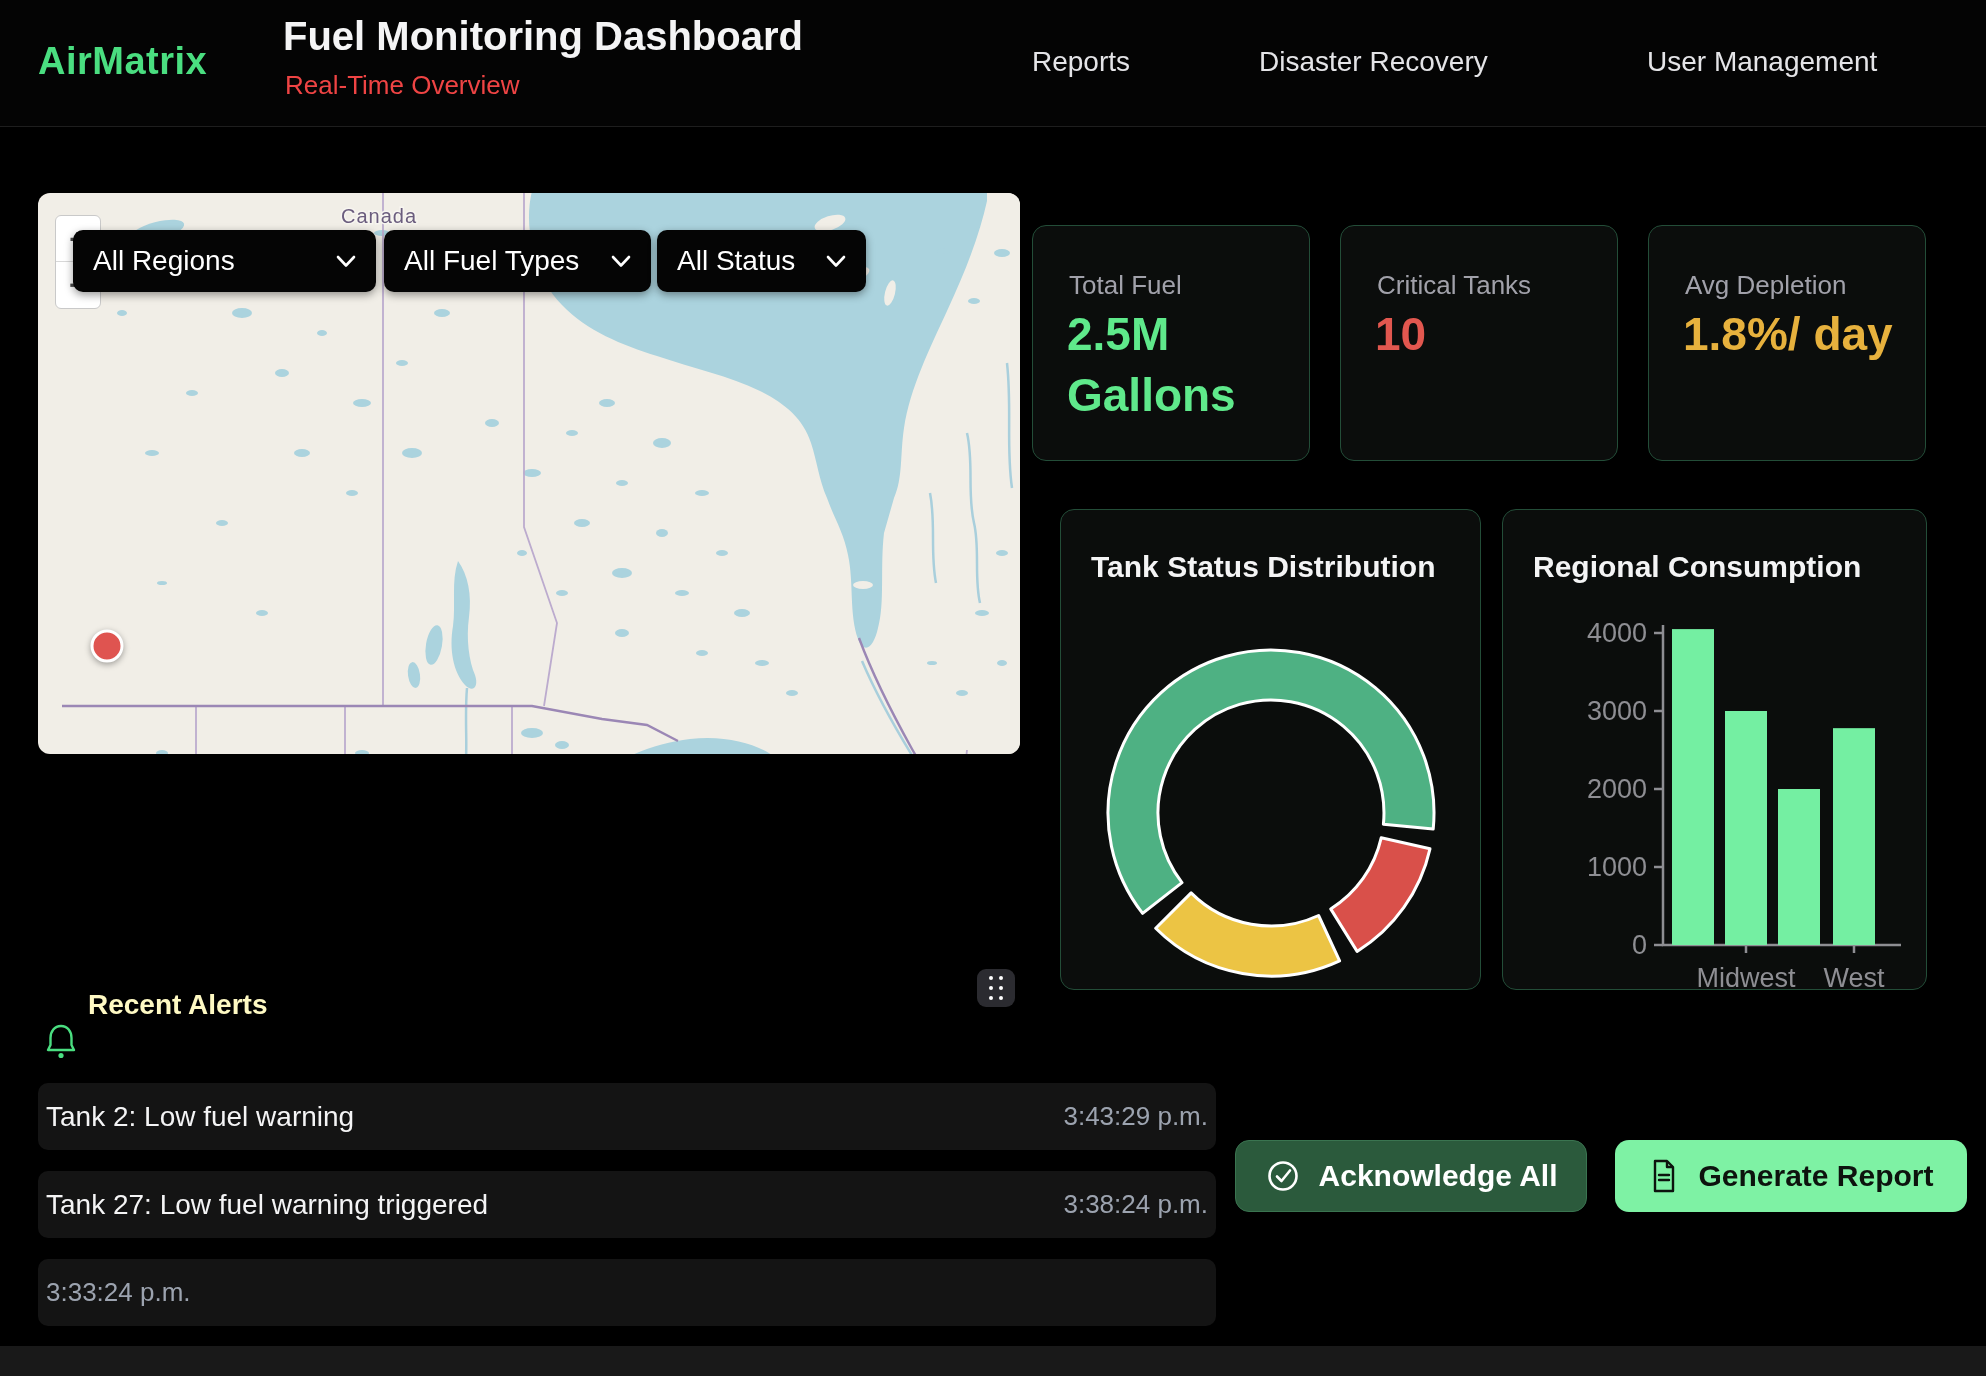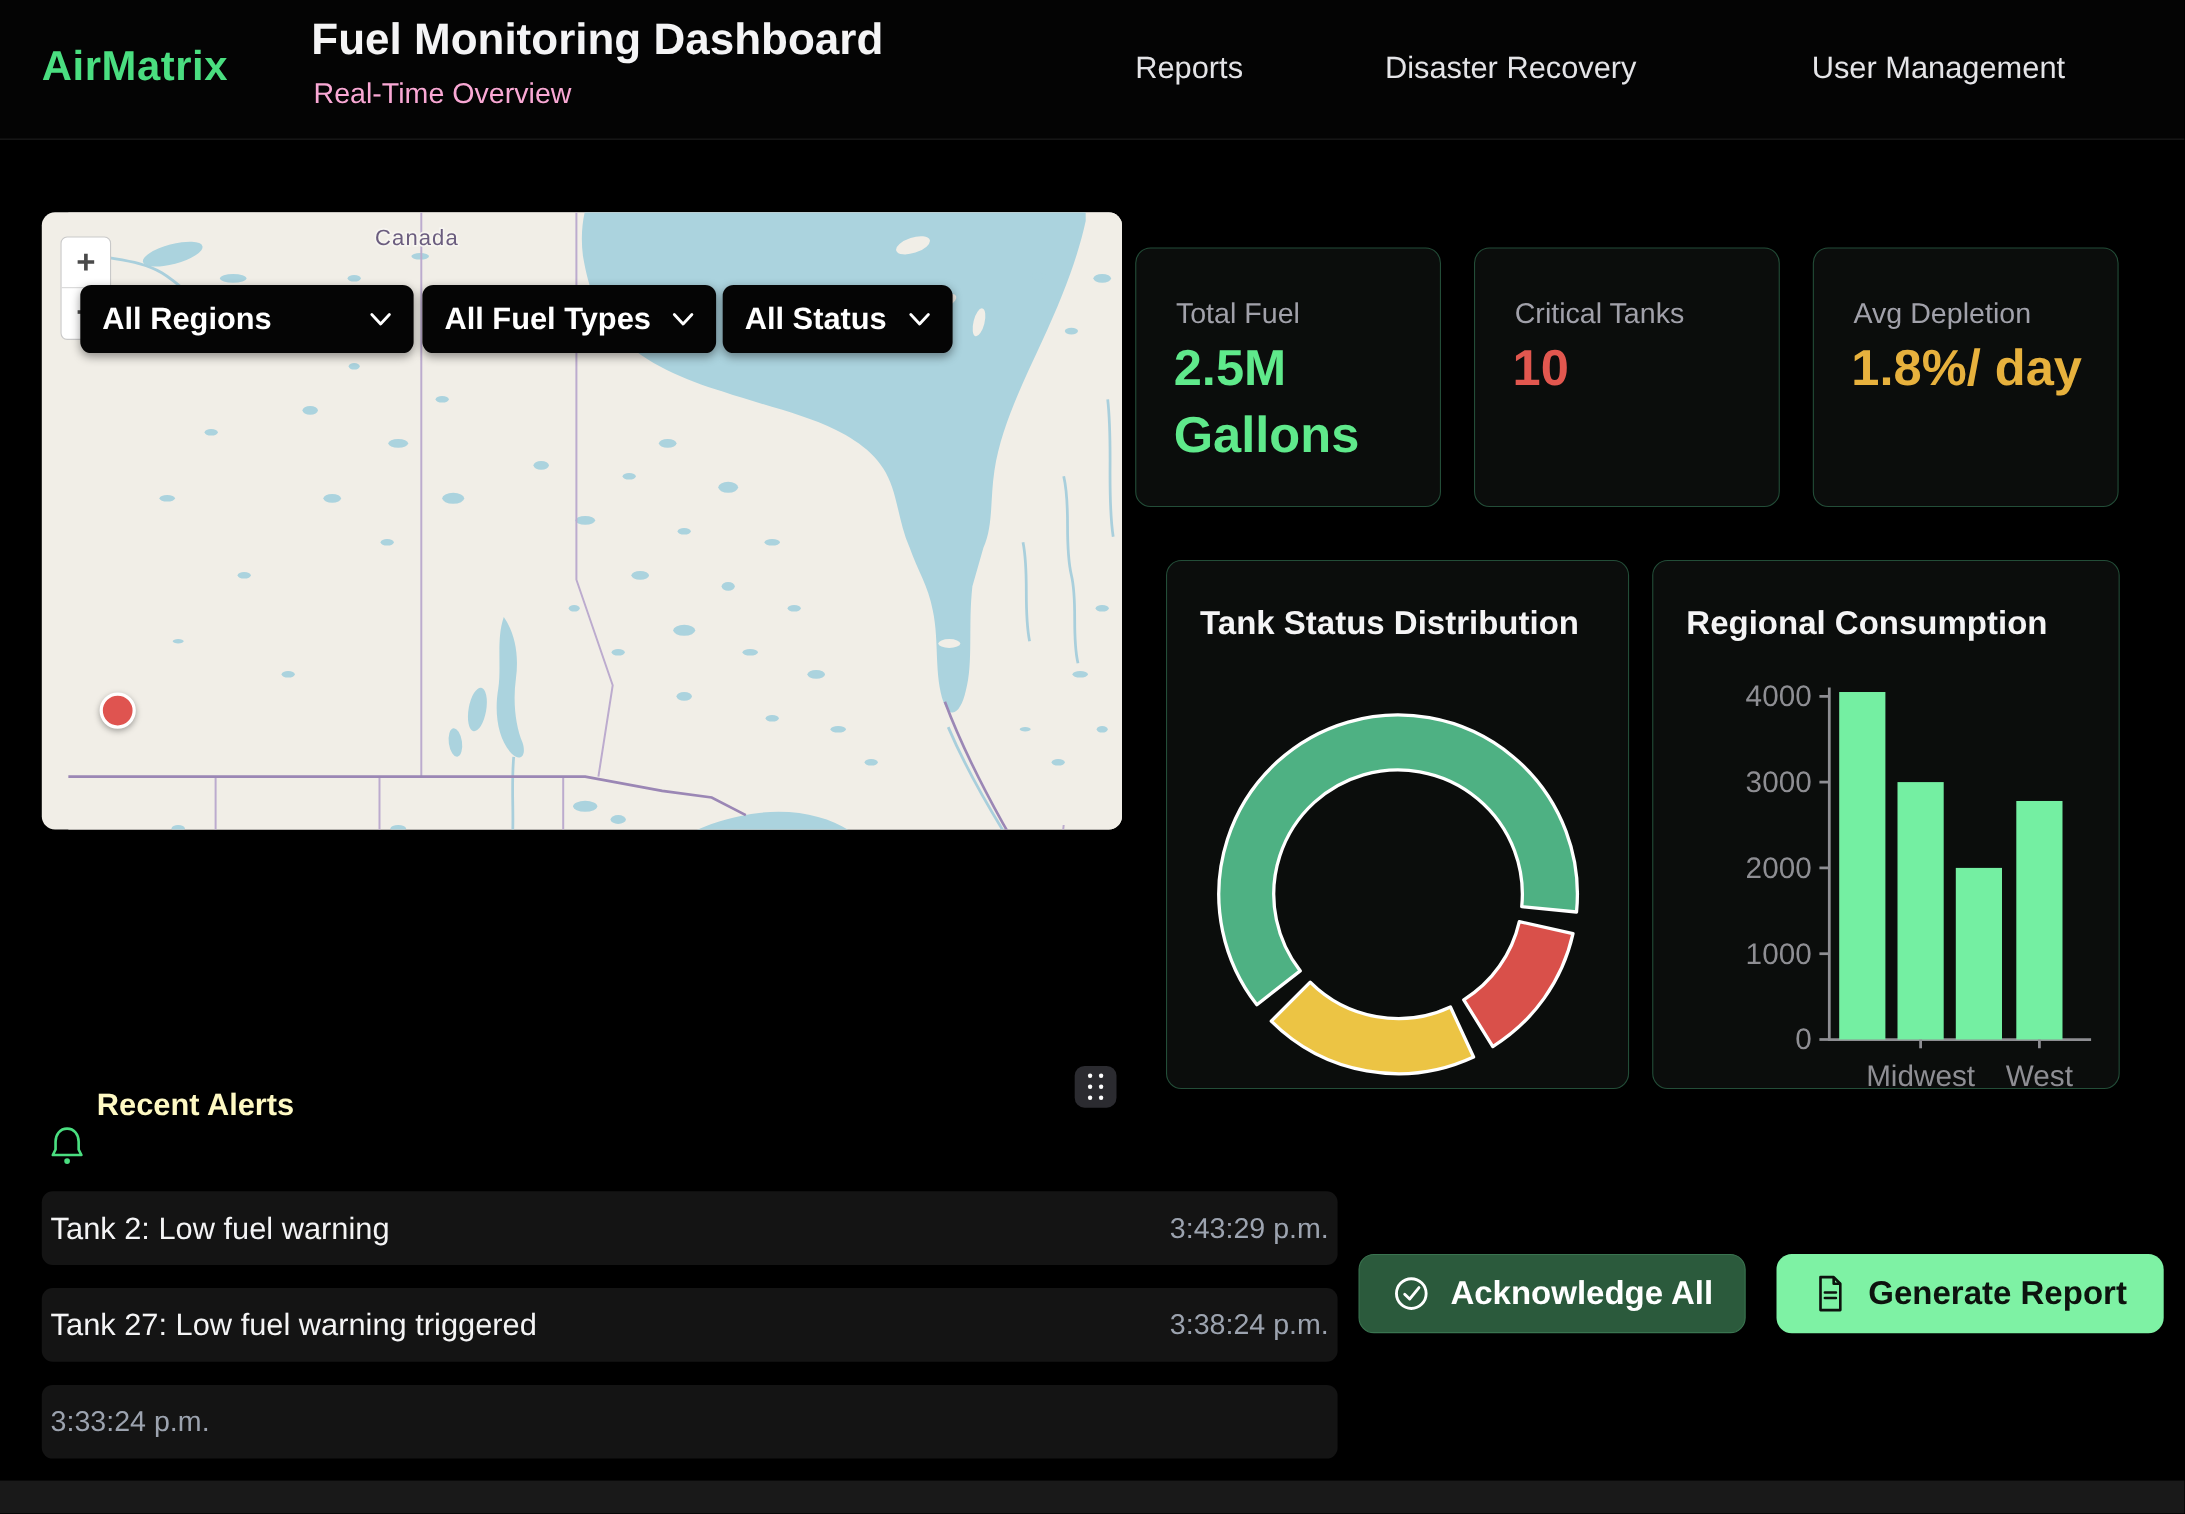--- a/index.html
+++ b/index.html
@@ -3,33 +3,33 @@
 <meta charset="utf-8">
 <style>
   html,body{margin:0;padding:0;background:#000;}
   body{width:1986px;height:1376px;position:relative;overflow:hidden;
        font-family:"Liberation Sans",sans-serif;color:#fff;}
   .abs{position:absolute;}
   
   #header{left:0;top:0;width:1986px;height:126px;background:#040404;border-bottom:1px solid #1e1e1e;}
   #logo{left:38px;top:40px;font-size:38px;font-weight:bold;color:#4ade80;letter-spacing:.5px;}
   #page-title{left:283px;top:14px;font-size:40px;font-weight:bold;color:#f4f4f5;}
-  #page-subtitle{left:285px;top:70px;font-size:26px;color:#f9a8d4;}
+  #page-subtitle{left:285px;top:70px;font-size:26px;color:#ef4444;}
   .nav-item{top:46px;font-size:28px;color:#e4e4e7;cursor:pointer;}
   #nav-0{left:1032px;} #nav-1{left:1259px;} #nav-2{left:1647px;}
   
   #map-panel{left:38px;top:193px;width:958px;height:561px;border-radius:12px;overflow:hidden;background:#f1eee7;padding-left:24px;}
   #map-svg text{font-family:"Liberation Sans",sans-serif;}
   .map-label{fill:#3f3f46;font-size:19px;paint-order:stroke;stroke:#f7f5f0;stroke-width:3px;}
   #country-label{fill:#6b5d7e;font-size:20px;letter-spacing:1px;paint-order:stroke;stroke:#f7f5f0;stroke-width:3px;}
   #zoom-control{left:17px;top:22px;width:44px;height:92px;background:#fff;border:1px solid #c9c9c9;border-radius:6px;z-index:4;}
   .zoom-btn{width:44px;height:45px;display:flex;align-items:center;justify-content:center;font-size:30px;font-weight:bold;color:#4a4a4a;cursor:pointer;}
   #zoom-in{border-bottom:1px solid #d8d8d8;}
-  .filter{top:66px;height:62px;background:#050505;border-radius:10px;display:flex;align-items:center;
-          justify-content:space-between;padding:0 20px;font-size:28px;font-weight:700;color:#fff;
+  .filter{top:37px;height:62px;background:#050505;border-radius:10px;display:flex;align-items:center;
+          justify-content:space-between;padding:0 20px;font-size:28px;font-weight:400;color:#fff;
           cursor:pointer;z-index:8;box-shadow:0 3px 9px rgba(0,0,0,.4);}
   #filter-0{left:35px;width:263px;} #filter-1{left:346px;width:227px;} #filter-2{left:619px;width:169px;}
   .marker{position:absolute;width:27px;height:27px;border-radius:50%;border:3.5px solid #fff;
           transform:translate(-50%,-50%);box-shadow:0 2px 6px rgba(0,0,0,.35);z-index:6;cursor:pointer;}
   #map-handle{left:977px;top:969px;width:38px;height:38px;background:#2b2b30;border-radius:9px;z-index:9;
               display:grid;grid-template-columns:repeat(2,4px);grid-template-rows:repeat(3,4px);gap:6px;
               align-content:center;justify-content:center;cursor:grab;}
   #map-handle i{width:4px;height:4px;border-radius:50%;background:#fff;display:block;}
   
   .card{background:#0b0d0c;border:1.5px solid #234d38;border-radius:14px;}

